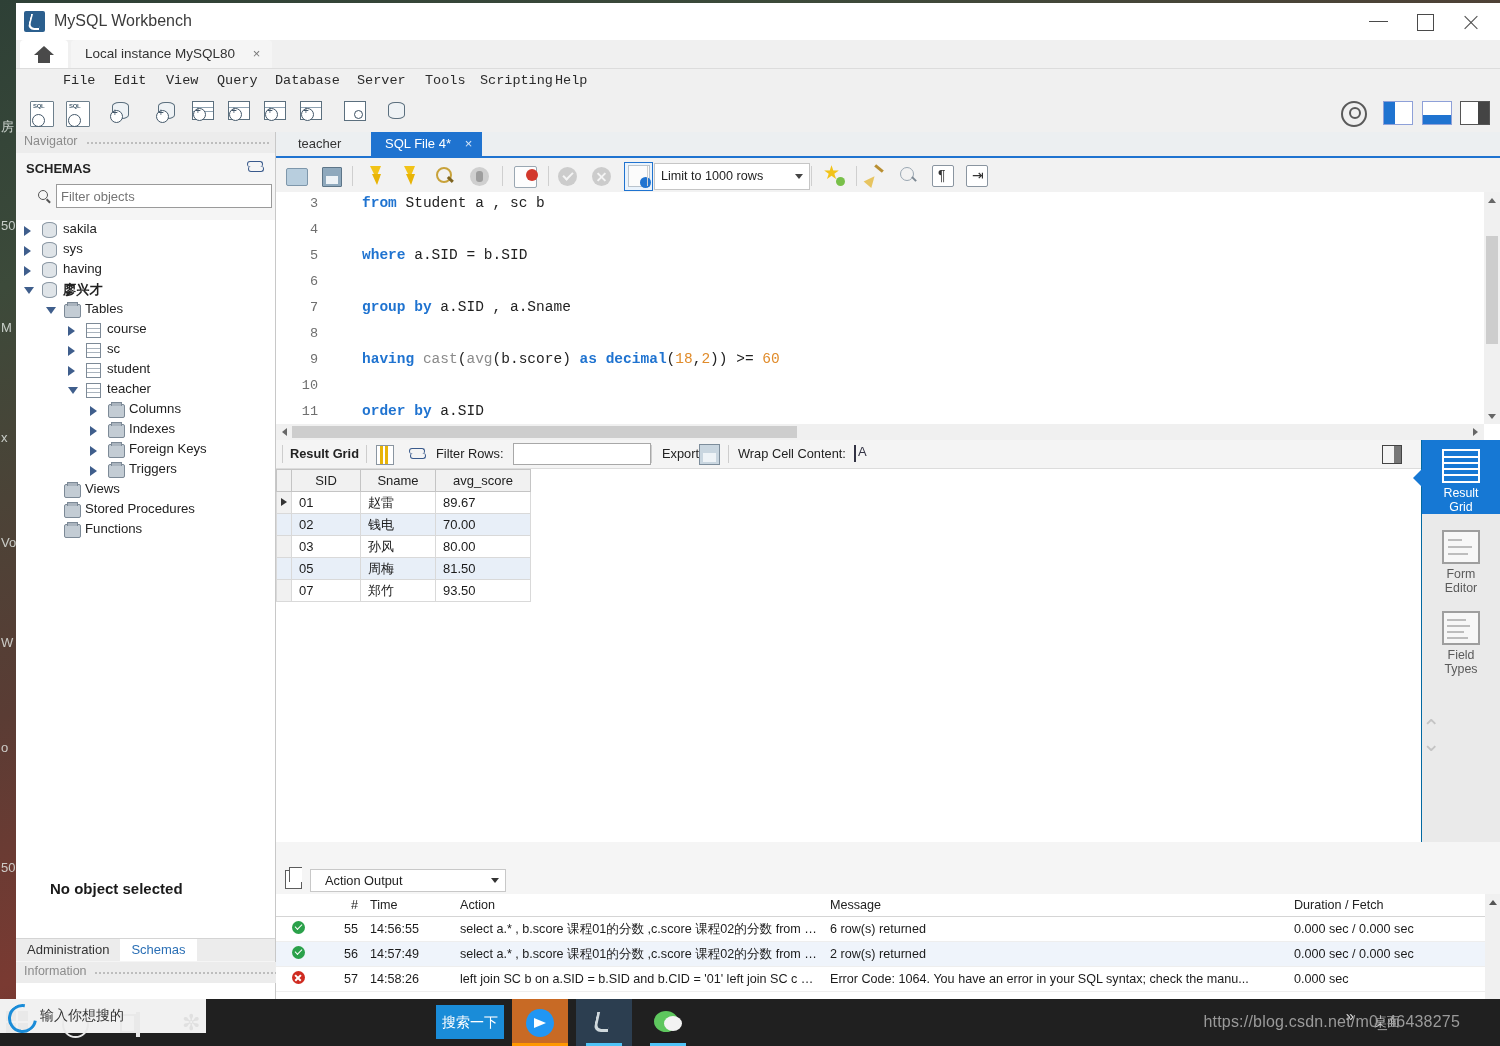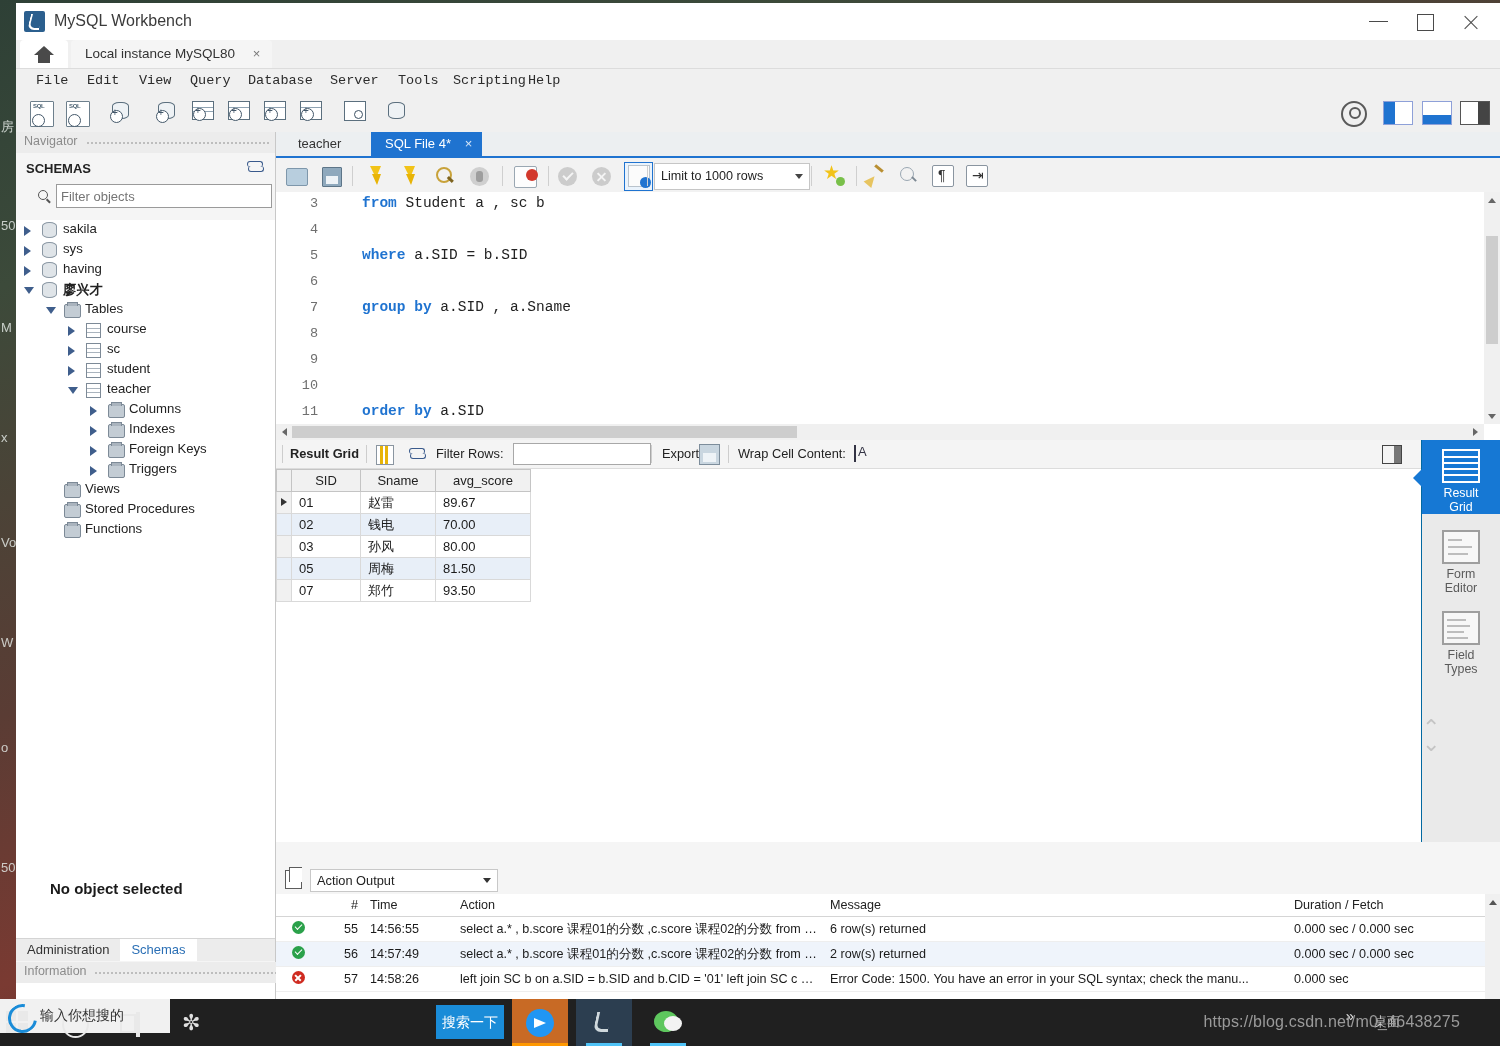--- a/index.html
+++ b/index.html
@@ -37,21 +37,21 @@
   #home-icon{position:absolute;left:14px;top:6px;width:0;height:0;
     border-left:10px solid transparent;border-right:10px solid transparent;border-bottom:9px solid #4a4a4a;}
   #home-icon:after{content:"";position:absolute;left:-6px;top:9px;width:12px;height:8px;background:#4a4a4a;}
   #conn-tab{position:absolute;left:55px;top:0;height:28px;background:#f5f5f5;padding:0 12px 0 14px;
     border-radius:4px 4px 0 0;line-height:28px;font-size:13.5px;color:#333;}
   #conn-tab .lbl{display:inline-block;}
   #conn-tab .x{display:inline-block;margin-left:14px;color:#777;font-size:13px;}
 
   
   #menubar{height:26px;background:#f0f0f0;position:relative;font-family:"Liberation Mono",monospace;}
-  #menubar .mi{position:absolute;top:4px;font-size:13.5px;color:#2b2b2b;}
+  #menubar .mi{position:absolute;top:4px;font-size:13.5px;color:#2b2b2b;margin-left:27px;}
 
   
   #maintoolbar{height:38px;background:#f0f0f0;position:relative;border-bottom:1px solid #dadada;}
   .tbi{position:absolute;top:6px;width:26px;height:26px;}
   .sqlico{position:relative;width:22px;height:24px;border:1.4px solid #6d7f8c;background:#fff;border-radius:1px;}
   .sqlico:before{content:"SQL";position:absolute;left:2px;top:1px;font-size:6px;color:#4b6273;font-weight:bold;letter-spacing:-.3px;}
   .circ{position:absolute;left:1px;bottom:-1px;width:11px;height:11px;border-radius:50%;border:1.6px solid #44586a;background:#fff;}
   .dbico{position:relative;width:20px;height:20px;}
   .dbico b{position:absolute;left:2px;top:1px;width:15px;height:15px;border:1.4px solid #5b6f7e;border-radius:7px/4px;background:#eef2f5;}
   .plus{position:absolute;left:0;bottom:-2px;width:11px;height:11px;border-radius:50%;border:1.5px solid #44586a;background:#fff;}
@@ -220,21 +220,21 @@
   
   #resulttabs{position:absolute;left:0;bottom:34px;width:1136px;height:26px;background:#ececec;}
   #result-tab{position:absolute;left:4px;top:0;height:26px;line-height:26px;padding:0 10px 0 12px;background:#fff;font-size:13.2px;color:#2a6fb5;}
   #result-tab .x{margin-left:10px;color:#777;}
 
   
   #output{position:absolute;left:260px;bottom:0;right:0;height:157px;background:#f5f5f5;}
   #out-hdr{height:19px;background:#ececec;color:#8b8b8b;font-size:12.5px;padding:2px 0 0 8px;position:relative;}
   #out-hdr .dots{position:absolute;left:48px;right:6px;top:9px;height:4px;
     background-image:radial-gradient(circle,#bdbdbd 1px,transparent 1px);background-size:4px 4px;}
-  #out-sel{position:absolute;left:34px;top:27px;width:180px;height:21px;background:#fff;border:1px solid #c8c8c8;font-size:12.8px;line-height:21px;padding-left:6px;color:#222;}
+  #out-sel{position:absolute;left:34px;top:27px;width:180px;height:21px;background:#fff;border:1px solid #c8c8c8;font-size:12.8px;line-height:21px;padding-left:14px;color:#222;}
   #out-sel .cv{position:absolute;right:6px;top:8px;border-left:4px solid transparent;border-right:4px solid transparent;border-top:5px solid #333;}
   #out-copy{position:absolute;left:9px;top:28px;width:15px;height:17px;border:1.4px solid #5c5c5c;background:#fff;}
   #out-copy:after{content:"";position:absolute;left:3px;top:-4px;width:12px;height:14px;border:1.4px solid #5c5c5c;border-right:none;border-bottom:none;background:#fff;}
   #outgrid{position:absolute;left:0;top:52px;right:0;bottom:0;background:#fff;}
   table.og{border-collapse:collapse;width:100%;font-size:12.6px;table-layout:fixed;}
   table.og th{background:#fff;border-bottom:1px solid #d5d5d5;font-weight:normal;color:#222;height:22px;text-align:left;padding:0 6px;}
   table.og td{height:24px;padding:0 6px;color:#1b1b1b;white-space:nowrap;overflow:hidden;text-overflow:ellipsis;border-bottom:1px solid #eee;}
   table.og tr.alt td{background:#eff4fb;}
   .ok-dot{display:inline-block;width:13px;height:13px;border-radius:50%;background:#2aa14a;position:relative;}
   .ok-dot:after{content:"";position:absolute;left:3px;top:3px;width:6px;height:3px;border-left:1.6px solid #fff;border-bottom:1.6px solid #fff;transform:rotate(-45deg);}
@@ -246,21 +246,21 @@
 
   
   #taskbar{position:absolute;left:0;bottom:0;width:1500px;height:47px;background:#202020;}
   .tbicon{position:absolute;top:10px;width:28px;height:28px;}
   #tb-start{left:6px;top:12px;width:24px;height:24px;}
   .winsq{position:absolute;width:10px;height:10px;background:#e9e9e9;}
   #tb-cortana{left:62px;top:12px;width:23px;height:23px;border:2.5px solid #e9e9e9;border-radius:50%;}
   #tb-taskview{left:120px;top:13px;width:22px;height:21px;}
   #tb-taskview i{position:absolute;border:2px solid #e9e9e9;}
   #tb-fan{left:182px;top:12px;width:26px;height:24px;}
-  #tb-search{left:230px;top:6px;width:170px;height:34px;background:#f1f1f1;}
+  #tb-search{left:230px;top:6px;width:206px;height:34px;background:#f1f1f1;}
   #tb-search .ie{position:absolute;left:8px;top:5px;width:23px;height:23px;border:3px solid #1a8cd8;border-radius:50%;border-right-color:transparent;transform:rotate(-35deg);}
   #tb-search .ph{position:absolute;left:40px;top:8px;font-size:14px;color:#333;}
   #tb-searchbtn{position:absolute;left:436px;top:6px;width:68px;height:34px;background:#1a8cd8;color:#fff;font-size:14px;text-align:center;line-height:34px;}
   #tb-app1{left:512px;top:0;width:56px;height:47px;background:#c86a25;}
   #tb-app1 .c{position:absolute;left:14px;top:10px;width:28px;height:28px;border-radius:50%;background:#2196f3;}
   #tb-app1 .c:after{content:"";position:absolute;left:8px;top:9px;width:0;height:0;border-top:5px solid transparent;border-bottom:5px solid transparent;border-left:12px solid #fff;}
   #tb-app2{left:576px;top:0;width:56px;height:47px;background:#2c3e50;}
   #tb-app2 .d{position:absolute;left:16px;top:12px;width:20px;height:22px;}
   #tb-app2 .d:after{content:"";position:absolute;left:3px;top:1px;width:12px;height:17px;border-left:3px solid #cfd8dc;border-bottom:3px solid #cfd8dc;transform:skewX(-12deg);border-radius:0 0 0 8px;}
   #tb-app3{left:640px;top:0;width:56px;height:47px;}
@@ -595,20 +595,21 @@
           <div class="cline">
             <span class="ln">7</span>
             <span class="code"><span class="kw">group by</span> a.SID , a.Sname</span>
           </div>
           <div class="cline">
             <span class="ln">8</span>
             <span class="code"></span>
           </div>
           <div class="cline">
             <span class="ln">9</span>
+            <span class="code"><span class="kw">having</span> <span class="fn">cast</span>(<span class="fn">avg</span>(b.score) <span class="kw">as</span> <span class="kw">decimal</span>(<span class="num">18</span>,<span class="num">2</span>)) &gt;= <span class="num">60</span></span>
           </div>
           <div class="cline">
             <span class="ln">10</span>
             <span class="code"></span>
           </div>
           <div class="cline">
             <span class="ln">11</span>
             <span class="code"><span class="kw">order by</span> a.SID</span>
           </div>
         </div>
@@ -771,21 +772,21 @@
                 <td>14:57:49</td>
                 <td>select a.* , b.score 课程01的分数 ,c.score 课程02的分数 from Student ...</td>
                 <td>2 row(s) returned</td>
                 <td>0.000 sec / 0.000 sec</td>
               </tr>
               <tr class="">
                 <td style="text-align:center"><span class="err-dot"></span></td>
                 <td style="text-align:right">57</td>
                 <td>14:58:26</td>
                 <td>left join SC b on a.SID = b.SID and b.CID = '01' left join SC c on a.SID = ...</td>
-                <td>Error Code: 1500. You have an error in your SQL syntax; check the manu...</td>
+                <td>Error Code: 1064. You have an error in your SQL syntax; check the manu...</td>
                 <td>0.000 sec</td>
               </tr>
             </tbody>
         </table>
       </div>
       <div id="out-vscroll"></div>
     </div>
 
   </div>
 </div>

